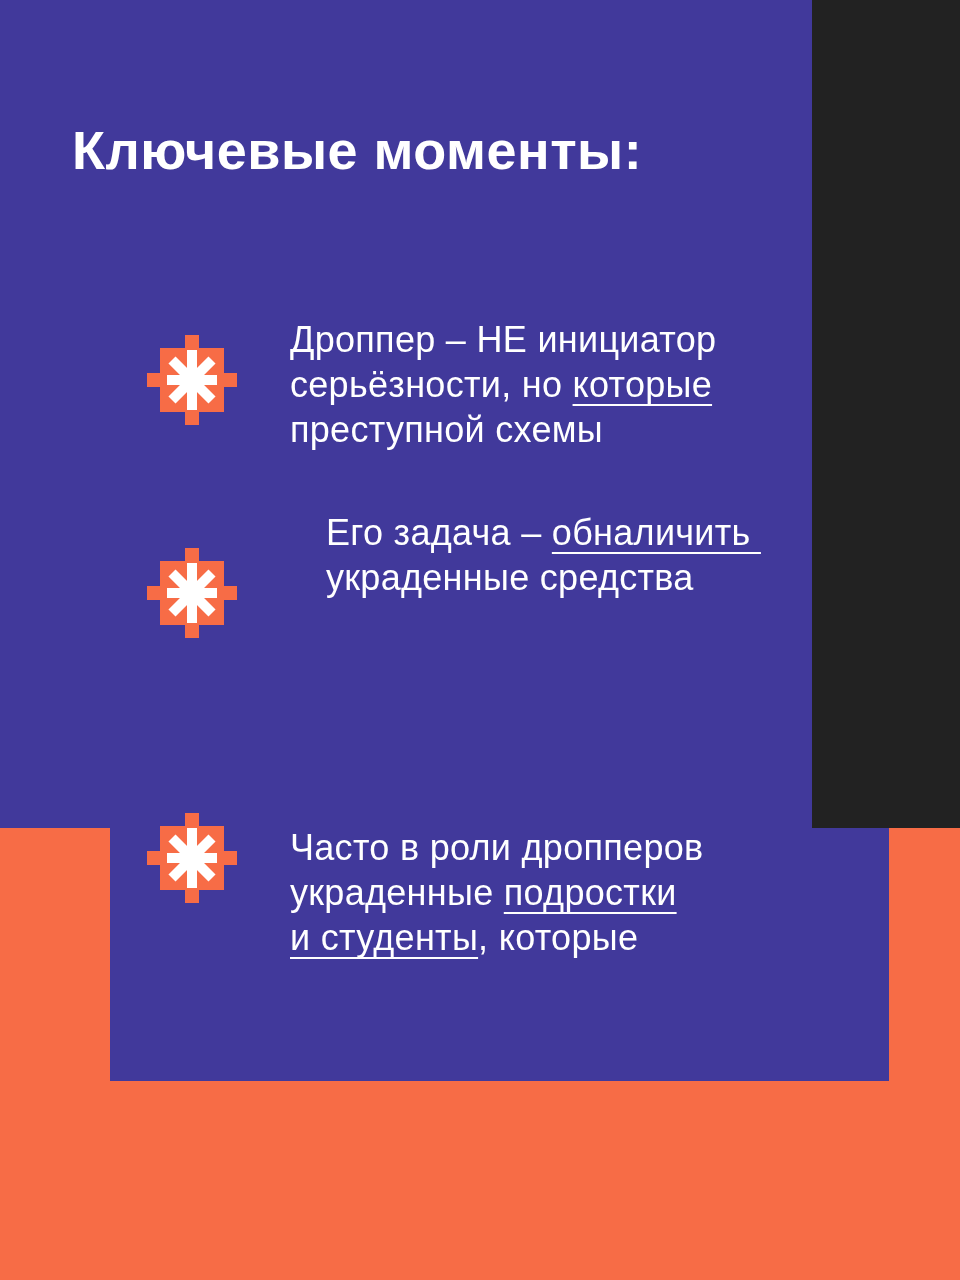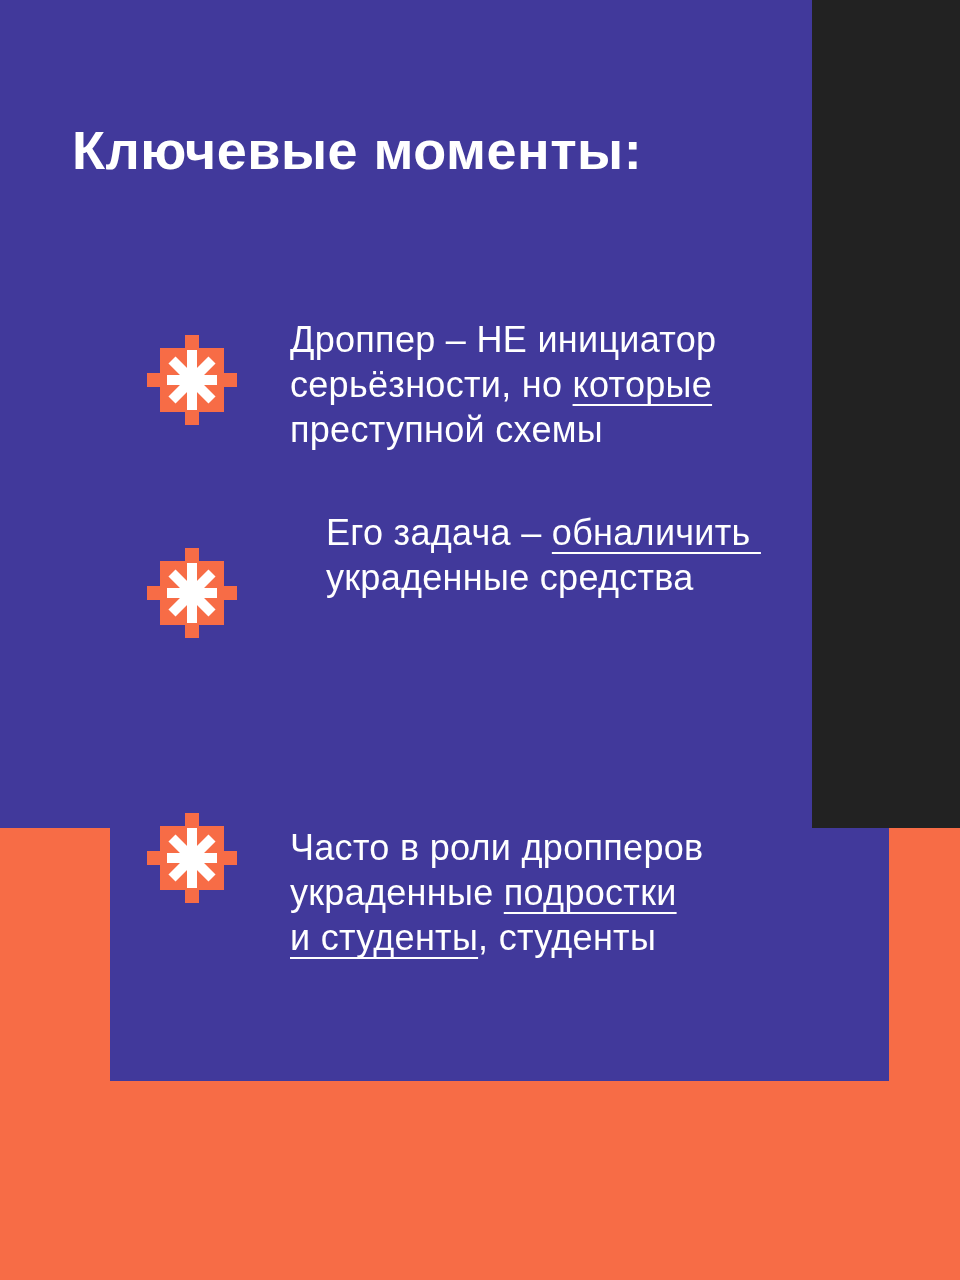--- a/index.html
+++ b/index.html
@@ -94,16 +94,16 @@
     <rect class="icon-accent" x="0" y="38" width="90" height="14"></rect>
     <rect class="icon-accent" x="13" y="13" width="64" height="64"></rect>
     <line class="icon-spoke" x1="45" y1="15" x2="45" y2="75"></line>
     <line class="icon-spoke" x1="20" y1="45" x2="70" y2="45"></line>
     <line class="icon-spoke" x1="25" y1="25" x2="65" y2="65"></line>
     <line class="icon-spoke" x1="65" y1="25" x2="25" y2="65"></line>
   </svg>
   <div id="text3" class="bullet-text">
     <div><span>Часто в роли дропперов</span></div>
     <div><span>украденные </span><span class="seg-u">подростки</span></div>
-    <div><span class="seg-u">и студенты</span><span>, студенты</span></div>
+    <div><span class="seg-u">и студенты</span><span>, которые</span></div>
   </div>
 
 </div>
 
 </body></html>

